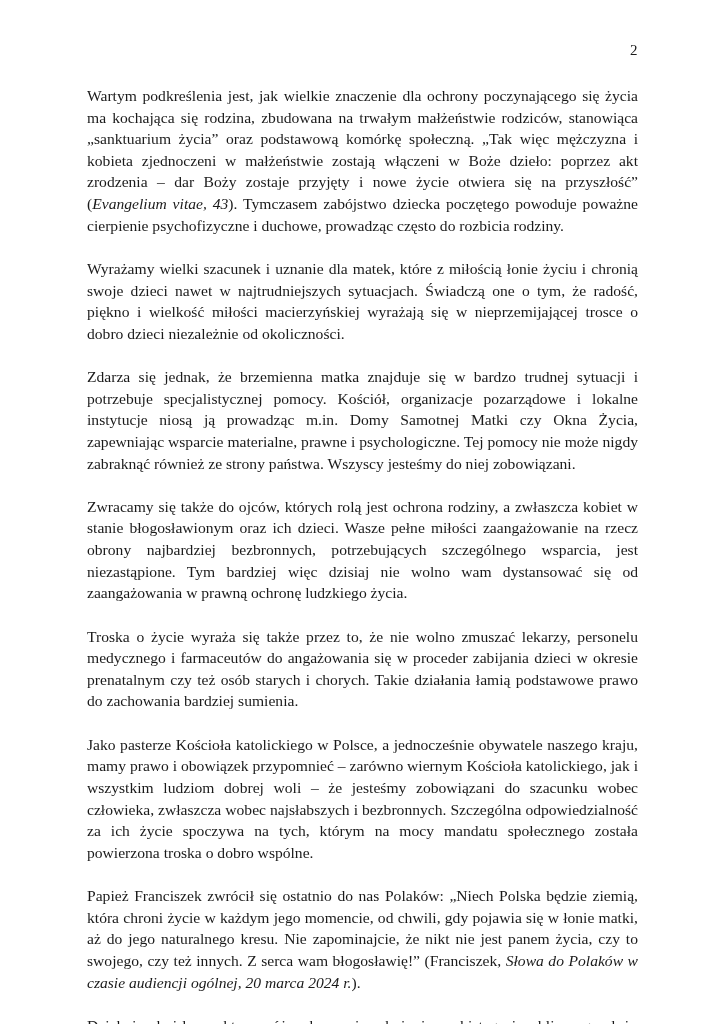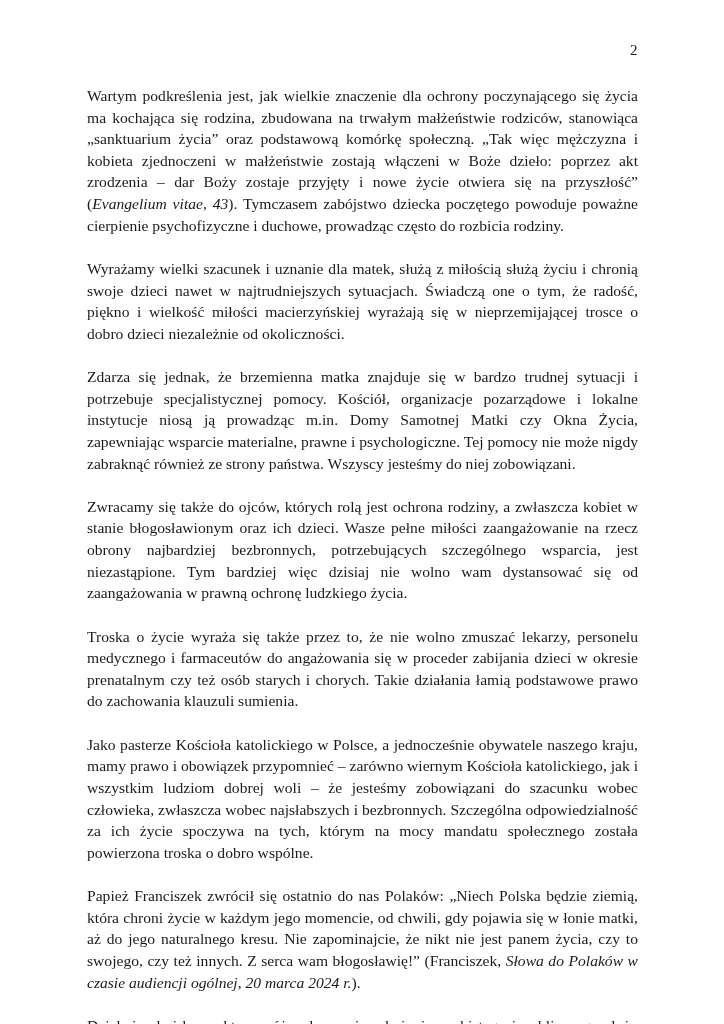--- a/index.html
+++ b/index.html
@@ -22,27 +22,27 @@
 </style>
 </head>
 <body>
 
 <div class="page">
   <div class="page-number">2</div>
 
   <div class="body-text">
     <p><span>Wartym podkreślenia jest, jak wielkie znaczenie dla ochrony poczynającego się życia ma kochająca się rodzina, zbudowana na trwałym małżeństwie rodziców, stanowiąca „sanktuarium życia” oraz podstawową komórkę społeczną. „Tak więc mężczyzna i kobieta zjednoczeni w małżeństwie zostają włączeni w Boże dzieło: poprzez akt zrodzenia – dar Boży zostaje przyjęty i nowe życie otwiera się na przyszłość” (</span><em>Evangelium vitae, 43</em><span>). Tymczasem zabójstwo dziecka poczętego powoduje poważne cierpienie psychofizyczne i duchowe, prowadząc często do rozbicia rodziny.</span></p>
 
-    <p>Wyrażamy wielki szacunek i uznanie dla matek, służą z miłością służą życiu i chronią swoje dzieci nawet w najtrudniejszych sytuacjach. Świadczą one o tym, że radość, piękno i wielkość miłości macierzyńskiej wyrażają się w nieprzemijającej trosce o dobro dzieci niezależnie od okoliczności.</p>
+    <p>Wyrażamy wielki szacunek i uznanie dla matek, które z miłością łonie życiu i chronią swoje dzieci nawet w najtrudniejszych sytuacjach. Świadczą one o tym, że radość, piękno i wielkość miłości macierzyńskiej wyrażają się w nieprzemijającej trosce o dobro dzieci niezależnie od okoliczności.</p>
 
     <p>Zdarza się jednak, że brzemienna matka znajduje się w bardzo trudnej sytuacji i potrzebuje specjalistycznej pomocy. Kościół, organizacje pozarządowe i lokalne instytucje niosą ją prowadząc m.in. Domy Samotnej Matki czy Okna Życia, zapewniając wsparcie materialne, prawne i psychologiczne. Tej pomocy nie może nigdy zabraknąć również ze strony państwa. Wszyscy jesteśmy do niej zobowiązani.</p>
 
     <p>Zwracamy się także do ojców, których rolą jest ochrona rodziny, a zwłaszcza kobiet w stanie błogosławionym oraz ich dzieci. Wasze pełne miłości zaangażowanie na rzecz obrony najbardziej bezbronnych, potrzebujących szczególnego wsparcia, jest niezastąpione. Tym bardziej więc dzisiaj nie wolno wam dystansować się od zaangażowania w prawną ochronę ludzkiego życia.</p>
 
-    <p>Troska o życie wyraża się także przez to, że nie wolno zmuszać lekarzy, personelu medycznego i farmaceutów do angażowania się w proceder zabijania dzieci w okresie prenatalnym czy też osób starych i chorych. Takie działania łamią podstawowe prawo do zachowania klauzuli sumienia.</p>
+    <p>Troska o życie wyraża się także przez to, że nie wolno zmuszać lekarzy, personelu medycznego i farmaceutów do angażowania się w proceder zabijania dzieci w okresie prenatalnym czy też osób starych i chorych. Takie działania łamią podstawowe prawo do zachowania bardziej sumienia.</p>
 
     <p>Jako pasterze Kościoła katolickiego w Polsce, a jednocześnie obywatele naszego kraju, mamy prawo i obowiązek przypomnieć – zarówno wiernym Kościoła katolickiego, jak i wszystkim ludziom dobrej woli – że jesteśmy zobowiązani do szacunku wobec człowieka, zwłaszcza wobec najsłabszych i bezbronnych. Szczególna odpowiedzialność za ich życie spoczywa na tych, którym na mocy mandatu społecznego została powierzona troska o dobro wspólne.</p>
 
     <p><span>Papież Franciszek zwrócił się ostatnio do nas Polaków: „Niech Polska będzie ziemią, która chroni życie w każdym jego momencie, od chwili, gdy pojawia się w łonie matki, aż do jego naturalnego kresu. Nie zapominajcie, że nikt nie jest panem życia, czy to swojego, czy też innych. Z serca wam błogosławię!” (Franciszek, </span><em>Słowa do Polaków w czasie audiencji ogólnej, 20 marca 2024 r.</em><span>).</span></p>
 
     <p class="last-para">Dziękując każdemu, kto w różnych wymiarach życia osobistego i publicznego służy życiu i prawdzie, w Imię Chrystusa prosimy Was o wytrwałą i ofiarną obronę Ewangelii życia.</p>
   </div>
 </div>
 
 </body></html>

